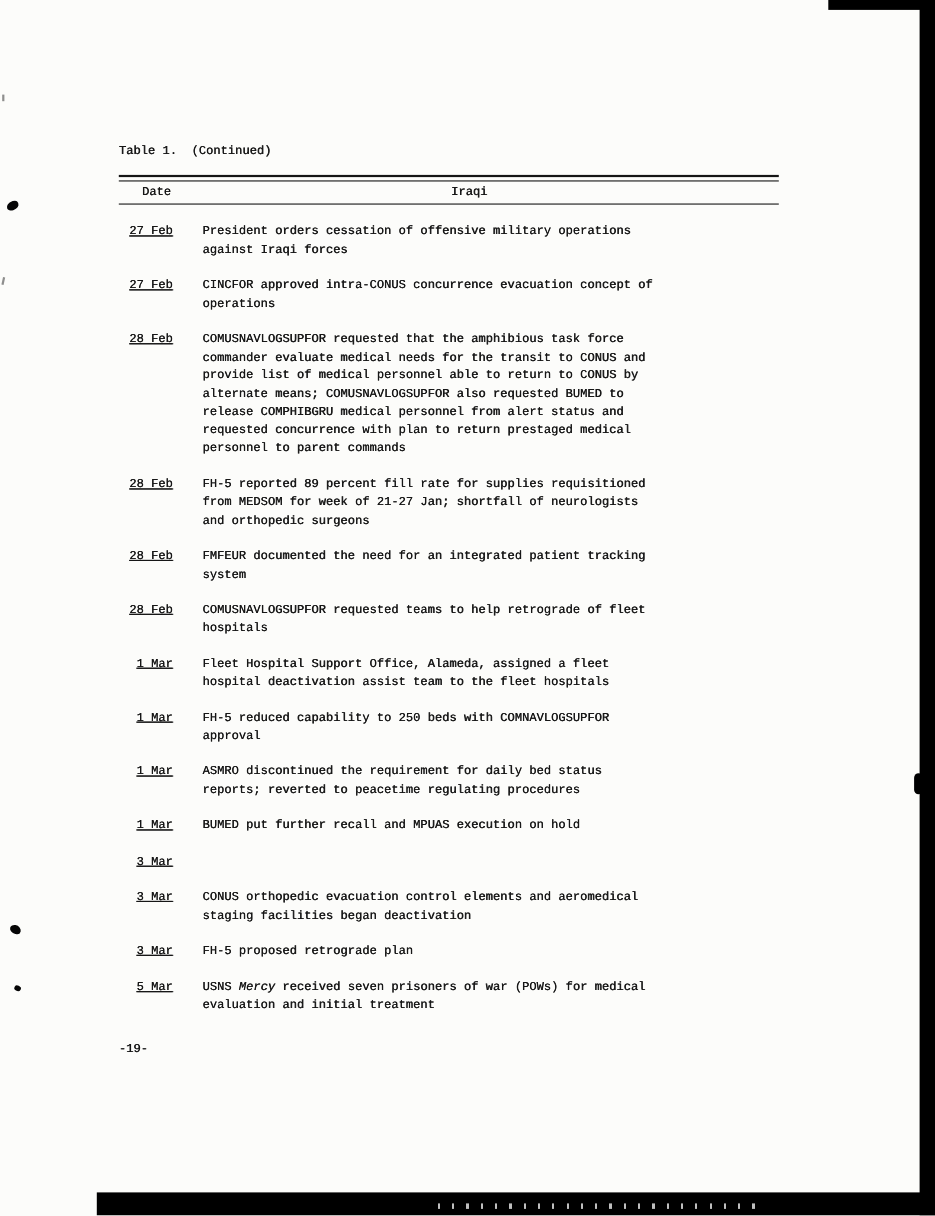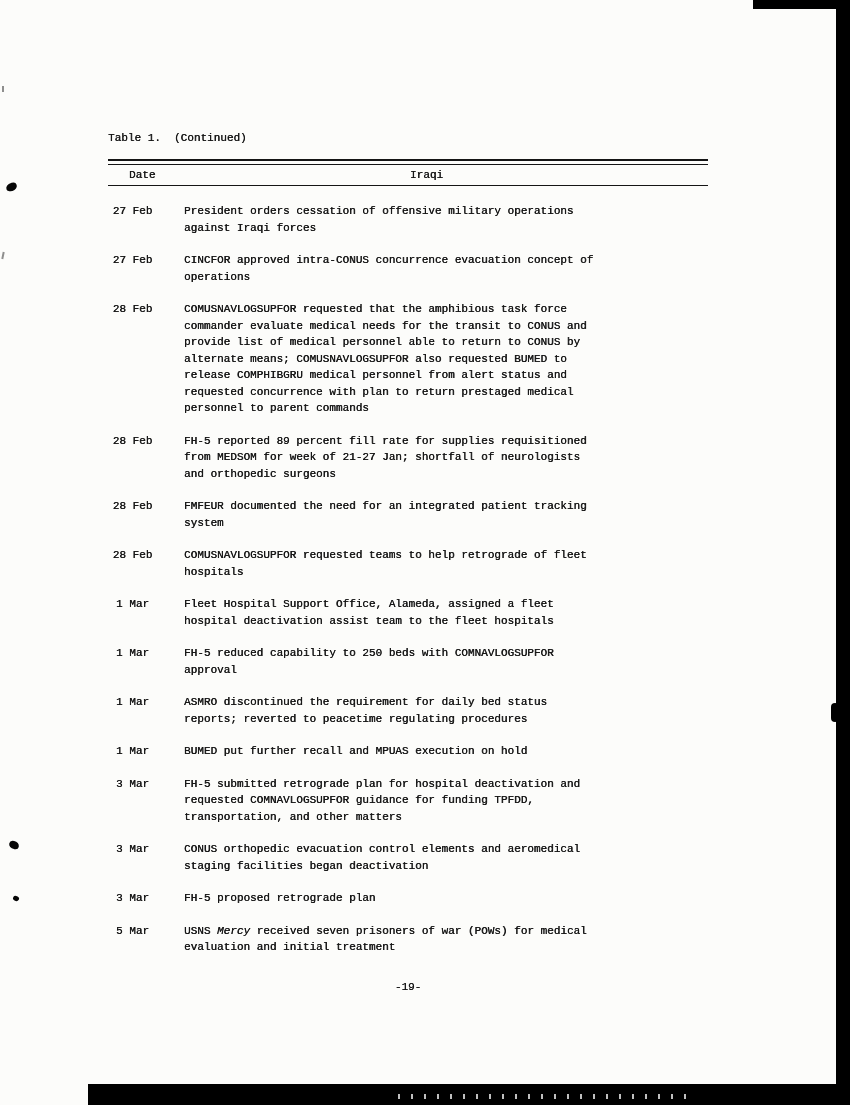--- a/index.html
+++ b/index.html
@@ -15,24 +15,24 @@
     text-shadow:0.35px 0 0 currentColor;
   }
   .table-title{white-space:pre;margin-bottom:12px;}
   .rule-double{height:3px;border-top:2px solid #151515;border-bottom:1px solid #151515;}
   .thead{position:relative;height:18.5px;padding-top:2px;}
   .h-date{position:absolute;left:21px;}
   .h-event{position:absolute;left:302px;}
   .rule{border-top:1.5px solid #151515;}
   #rows{margin-top:17px;}
   .row{display:flex;margin-bottom:16px;}
-  .date{width:49px;text-align:center;white-space:pre;flex:none;}
+  .date{width:49px;text-align:right;white-space:pre;flex:none;text-decoration:underline;}
   .event{margin-left:27px;white-space:pre-wrap;width:524px;}
   .event i{font-style:italic;margin-top:12px;}
-  .page-number{margin-top:23px;text-align:center;}
+  .page-number{margin-top:23px;}
 
   
   .bar{position:absolute;background:#000;}
   .bar-right{right:0;top:0;width:14px;height:1105px;}
   .bar-topright{right:0;top:0;width:97px;height:9px;}
   .bar-right-notch{right:11px;top:703px;width:8px;height:19px;border-radius:4px;}
   .bar-bottom{left:88px;right:0;bottom:0;height:21px;}
   .specks{
     position:absolute;left:310px;top:10px;width:290px;height:5px;
     background:repeating-linear-gradient(90deg,rgba(255,255,255,.75) 0 2px,transparent 2px 13px);
@@ -123,23 +123,20 @@
 reports; reverted to peacetime regulating procedures</span>
   </div>
 
   <div class="row">
     <span class="date">1 Mar</span>
     <span class="event">BUMED put further recall and MPUAS execution on hold</span>
   </div>
 
   <div class="row">
     <span class="date">3 Mar</span>
-    <span class="event">FH-5 submitted retrograde plan for hospital deactivation and
-requested COMNAVLOGSUPFOR guidance for funding TPFDD,
-transportation, and other matters</span>
   </div>
 
   <div class="row">
     <span class="date">3 Mar</span>
     <span class="event">CONUS orthopedic evacuation control elements and aeromedical
 staging facilities began deactivation</span>
   </div>
 
   <div class="row">
     <span class="date">3 Mar</span>

